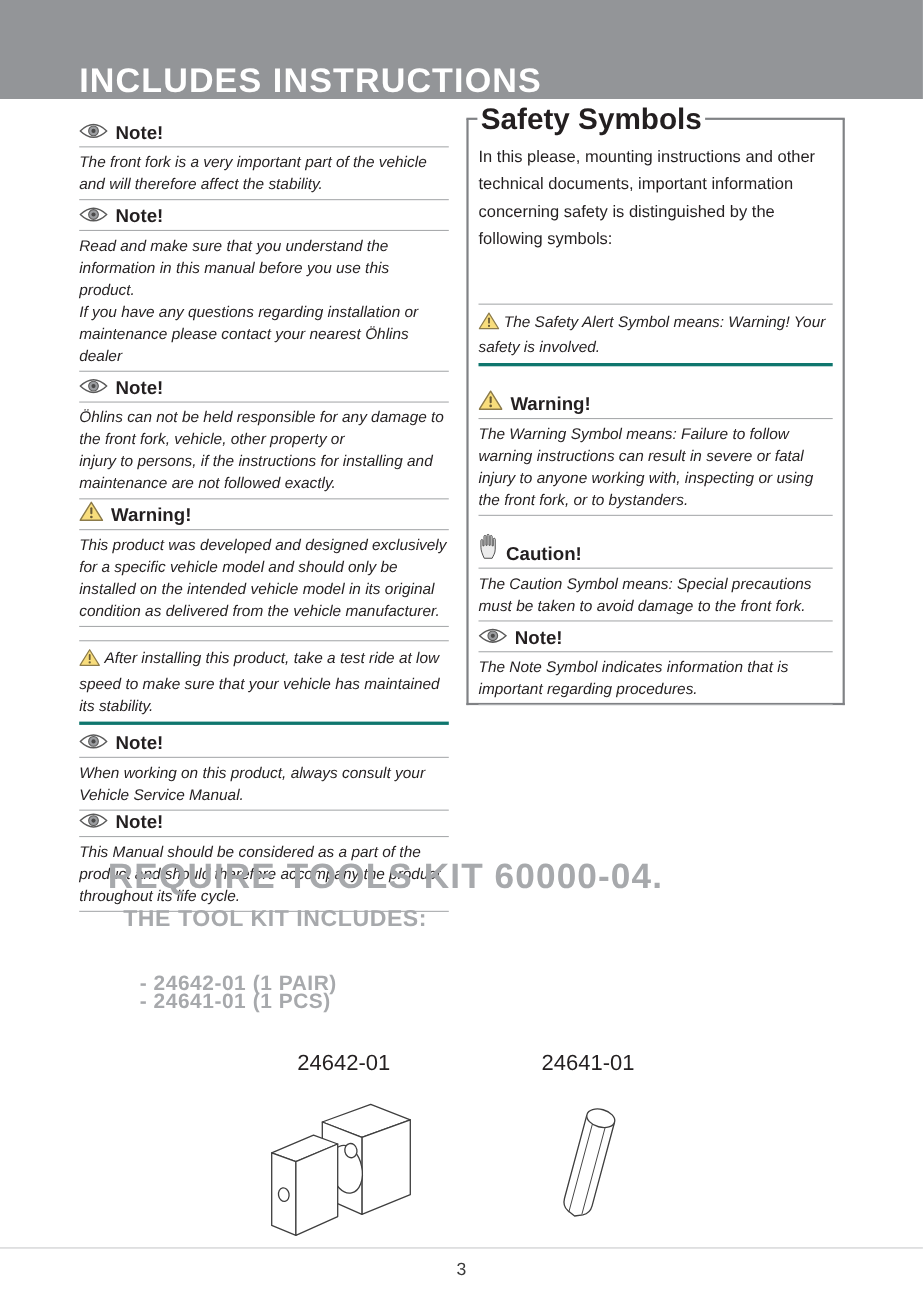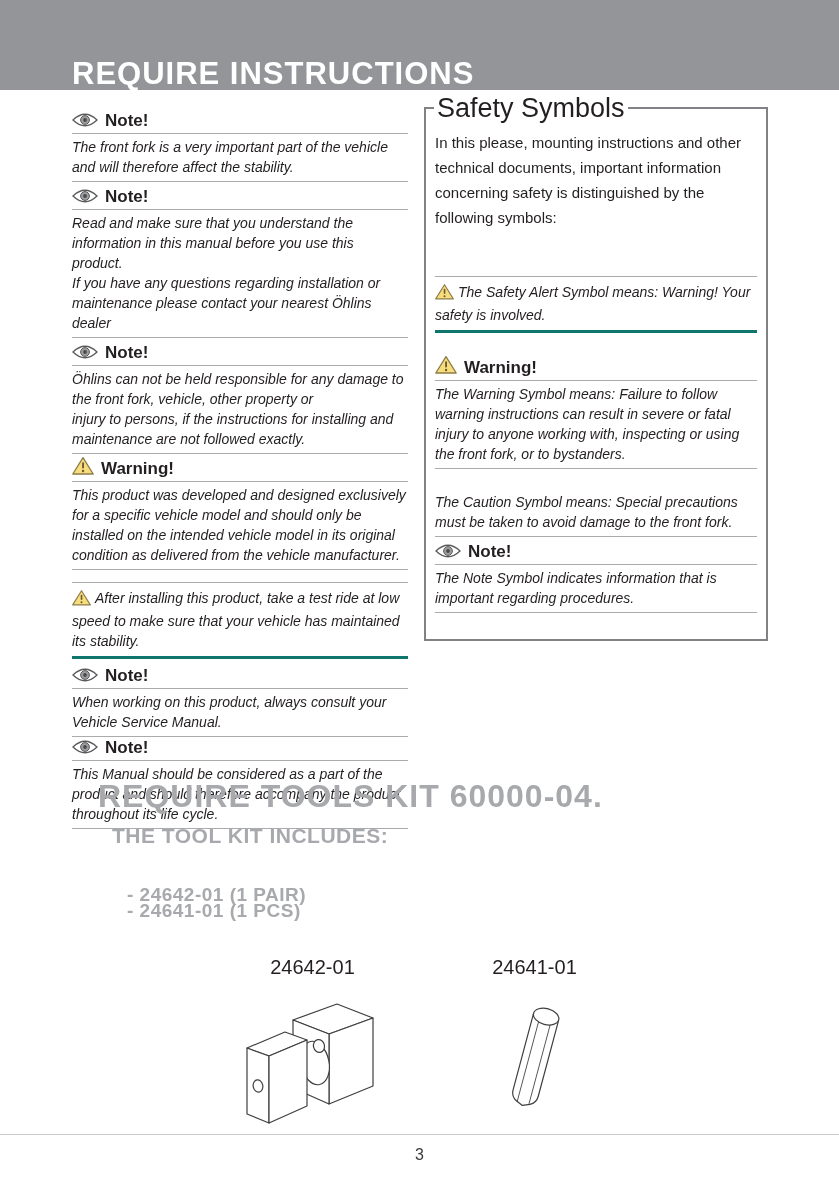--- a/index.html
+++ b/index.html
@@ -45,21 +45,21 @@
     border-left:2px solid #808285; border-right:2px solid #808285; border-bottom:2px solid #808285;
     padding:6px 9px 0 9px;
   }
   .box-top {
     position:absolute; left:-2px; right:-2px; top:-17px; height:34px;
     display:flex; align-items:center;
   }
   .box-top .seg { height:2px; background:#808285; }
   .box-top .seg-l { width:10px; }
   .box-top .seg-r { flex:1; }
-  .box-top .box-title { font-size:27px; font-weight:normal; padding:0 3px; line-height:1; color:#231f20; }
+  .box-top .box-title { font-size:27px; font-weight:bold; padding:0 3px; line-height:1; color:#231f20; }
   .intro { font-size:15px; line-height:25px; margin-top:16px; margin-bottom:46px; }
   .safety-box .alert-para { margin-bottom:26px; }
   .safety-box .sec-w { margin-bottom:20px; }
   .safety-box .sec-c { margin-bottom:6px; }
 
   
   .tools-head {
     position:absolute; left:98px; top:778px;
     font-size:32px; font-weight:bold; color:#a7a9ac; letter-spacing:1px;
   }
@@ -78,21 +78,21 @@
   .fig svg { display:block; margin:0 auto; }
 
   
   .foot-rule { position:absolute; left:0; right:0; top:1134px; height:1px; background:#c9cacc; }
   .page-num { position:absolute; left:0; top:1146px; width:100%; text-align:center; font-size:16px; color:#3a3a3a; }
 </style>
 </head>
 <body>
 
 <div class="band">
-  <h1>REQUIRE INSTRUCTIONS</h1>
+  <h1>INCLUDES INSTRUCTIONS</h1>
 </div>
 
 <svg width="0" height="0" style="position:absolute">
   <defs>
     <g id="eye">
       <path d="M1,7 Q13,-4.5 25,7 Q13,18.5 1,7 Z" fill="#ffffff" stroke="#5a5a5a" stroke-width="1.3"></path>
       <circle cx="13" cy="7" r="4.4" fill="#9b9da0" stroke="#5a5a5a" stroke-width="1"></circle>
       <circle cx="13" cy="7" r="1.9" fill="#4a4a4a"></circle>
     </g>
     <g id="tri">
@@ -193,20 +193,26 @@
     <div class="sec-head">
       <span class="icon"><svg width="22" height="19" viewBox="0 0 22 19">
             <use href="#tri"></use>
           </svg></span>
       <span class="ttl">Warning!</span>
     </div>
     <p class="sec-body">The Warning Symbol means: Failure to follow warning instructions can result in severe or fatal injury to anyone working with, inspecting or using the front fork, or to bystanders.</p>
   </div>
 
   <div class="sec sec-c">
+    <div class="sec-head" style="height:28px;">
+      <span class="icon"><svg width="18" height="24" viewBox="0 0 18 24">
+            <use href="#hand"></use>
+          </svg></span>
+      <span class="ttl">Caution!</span>
+    </div>
     <p class="sec-body">The Caution Symbol means: Special precautions must be taken to avoid damage to the front fork.</p>
   </div>
 
   <div class="sec">
     <div class="sec-head">
       <span class="icon"><svg width="26" height="14" viewBox="0 0 26 14">
             <use href="#eye"></use>
           </svg></span>
       <span class="ttl">Note!</span>
     </div>

